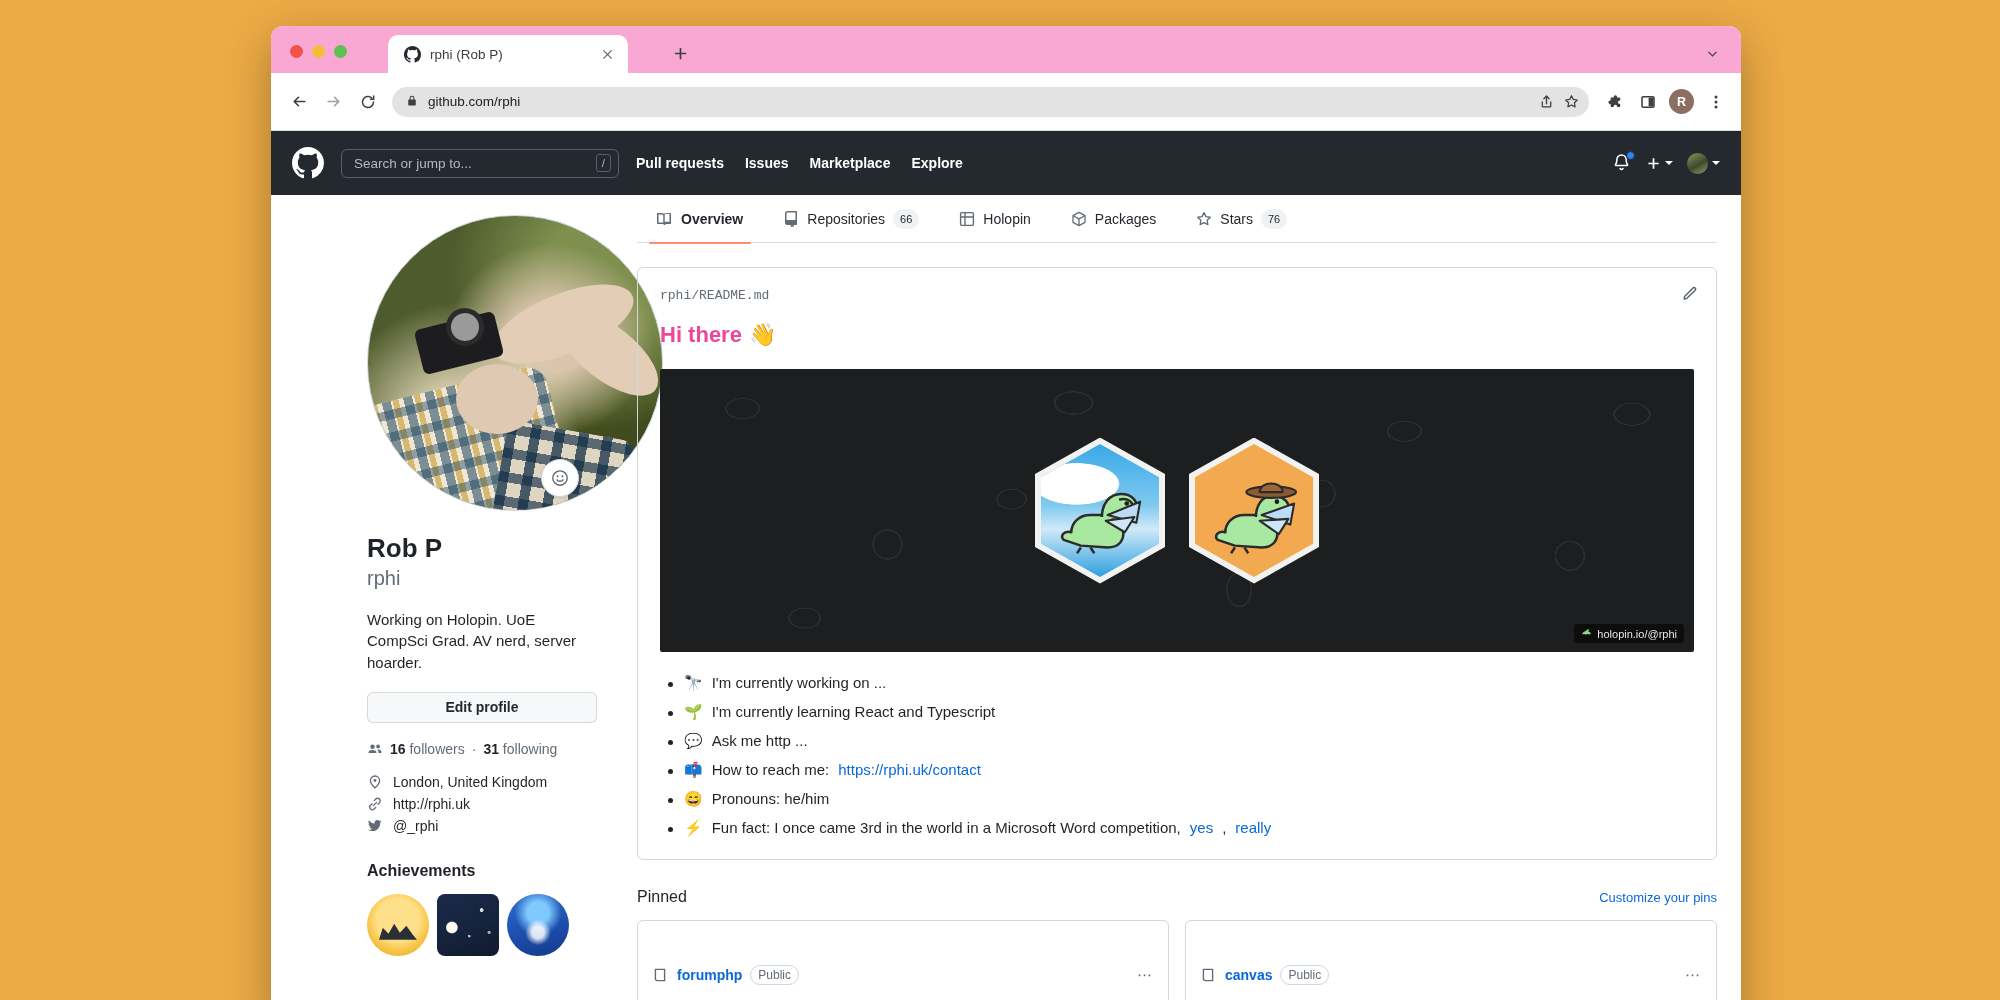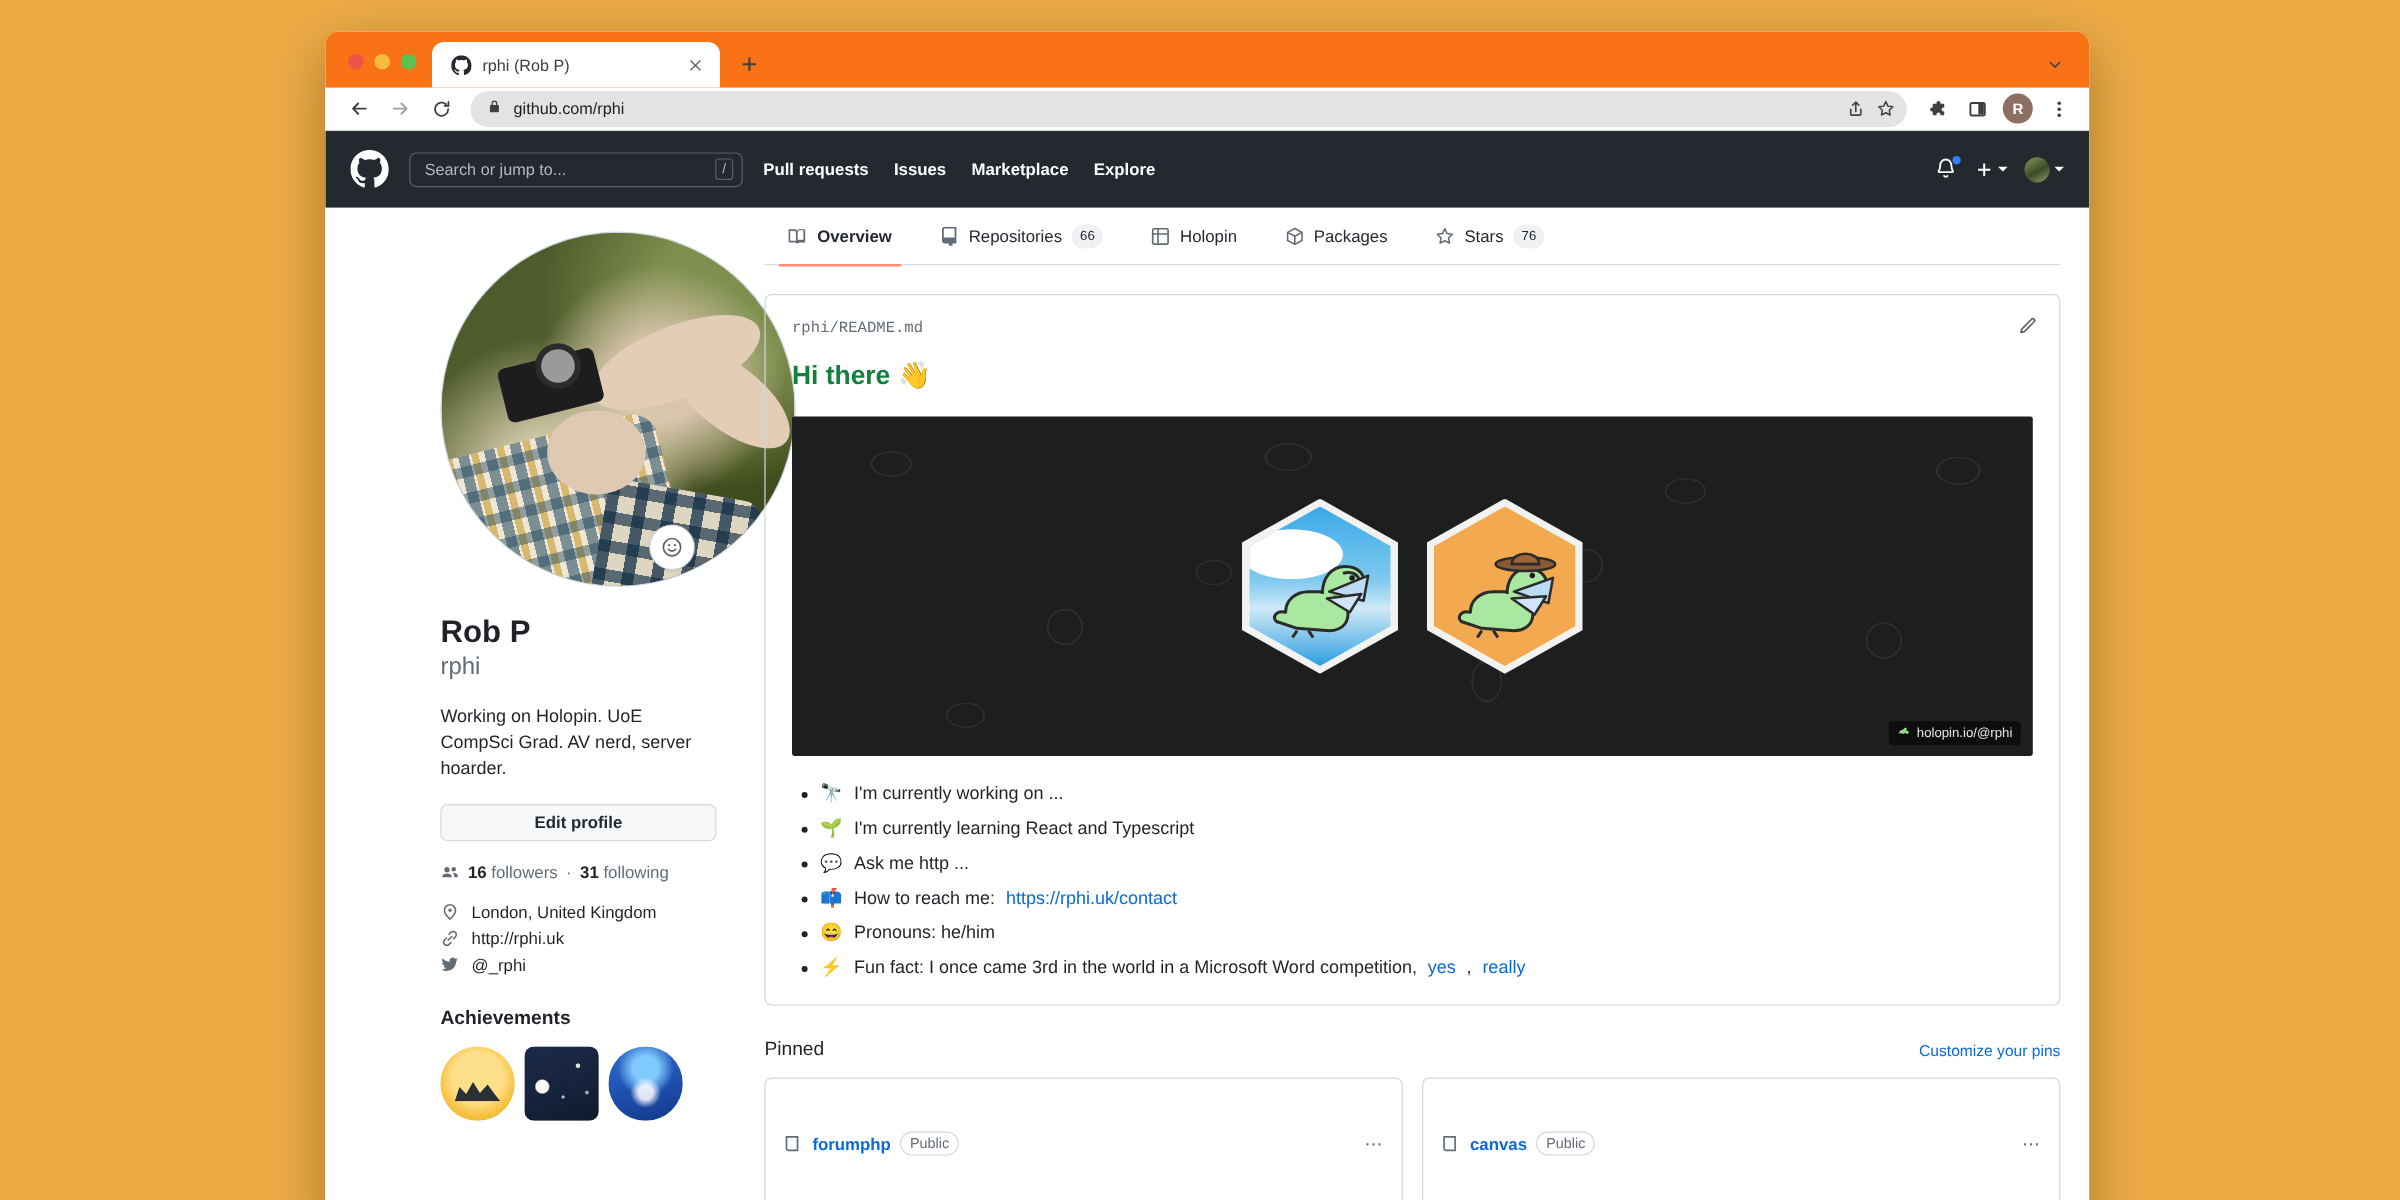--- a/index.html
+++ b/index.html
@@ -19,22 +19,22 @@
     background: #fff;
     border-radius: 12px 12px 0 0;
     overflow: hidden;
     box-shadow: 0 14px 46px rgba(0,0,0,.30);
   }
 
   
   .tabstrip {
     position: relative;
     height: 47px;
-    background: #f97316;
-    display: flex; align-items: flex-end;
+    background: #f9a8d4;
+    display: flex; align-items: flex-end; gap: 28px;
   }
   .traffic { display: flex; gap: 9px; padding: 0 13px 15px 19px; }
   .dot { width: 13px; height: 13px; border-radius: 50%; }
   .dot.red { background: #f05449; }
   .dot.yellow { background: #f6bd3c; }
   .dot.green { background: #5dc152; }
 
   .tab {
     display: flex; align-items: center;
     gap: 9px;
@@ -64,21 +64,21 @@
   }
   .tabstrip-spacer { flex: 1 1 auto; }
   .tabstrip-chevron {
     width: 30px; height: 30px;
     margin: 0 14px 5px 0;
     display: flex; align-items: center; justify-content: center;
   }
 
   
   .toolbar {
-    height: 36px;
+    height: 58px;
     background: #fff;
     display: flex; align-items: center;
     gap: 3px;
     padding: 0 10px 0 13px;
     border-bottom: 1px solid #dcdcdc;
   }
   .tb-btn {
     width: 31px; height: 31px;
     display: flex; align-items: center; justify-content: center;
     border-radius: 50%;
@@ -307,21 +307,21 @@
     border-radius: 6px;
     padding: 20px 22px 22px;
     position: relative;
   }
   .readme-path {
     font-family: "Liberation Mono", monospace;
     font-size: 13px; color: #636c76;
   }
   .readme-pencil { position: absolute; right: 18px; top: 18px; }
   .hi-there {
-    font-size: 22px; font-weight: 600; color: #15803d;
+    font-size: 22px; font-weight: 600; color: #ec4899;
     margin-top: 19px;
     display: flex; align-items: flex-end; gap: 7px;
   }
 
   .banner {
     margin-top: 21px;
     height: 283px;
     border-radius: 2px;
     position: relative;
     overflow: hidden;

